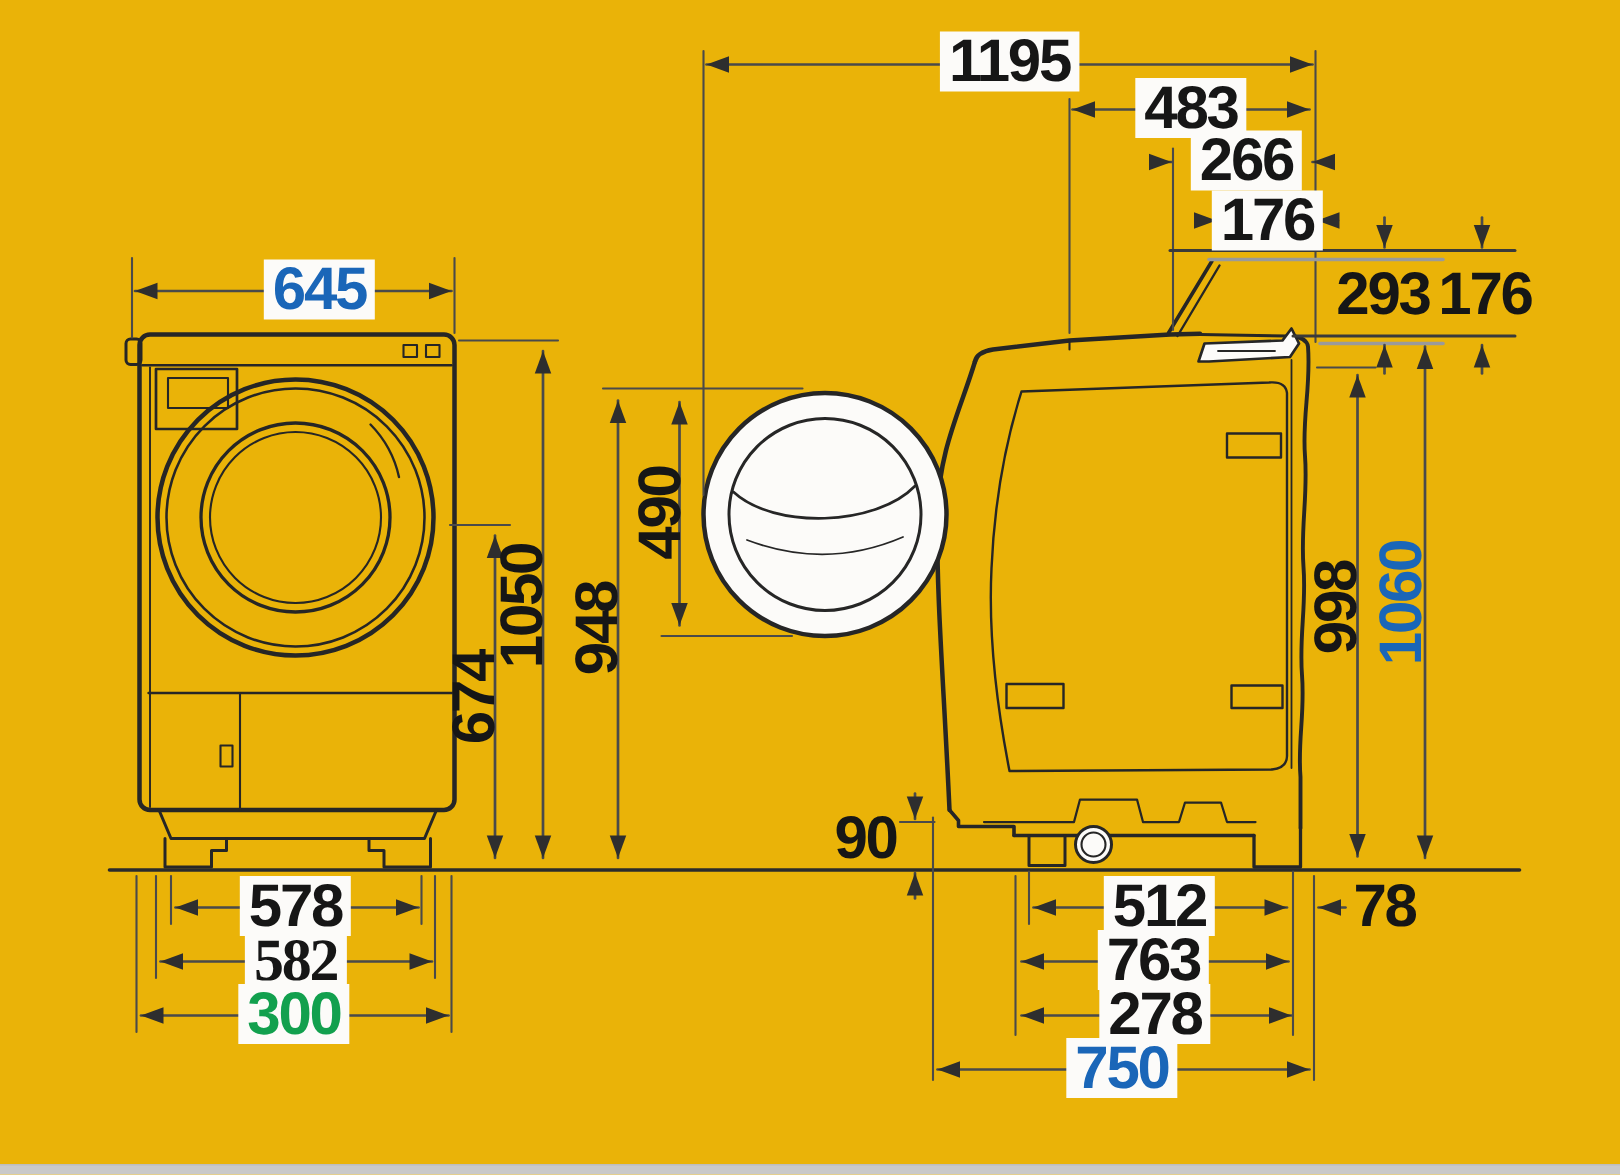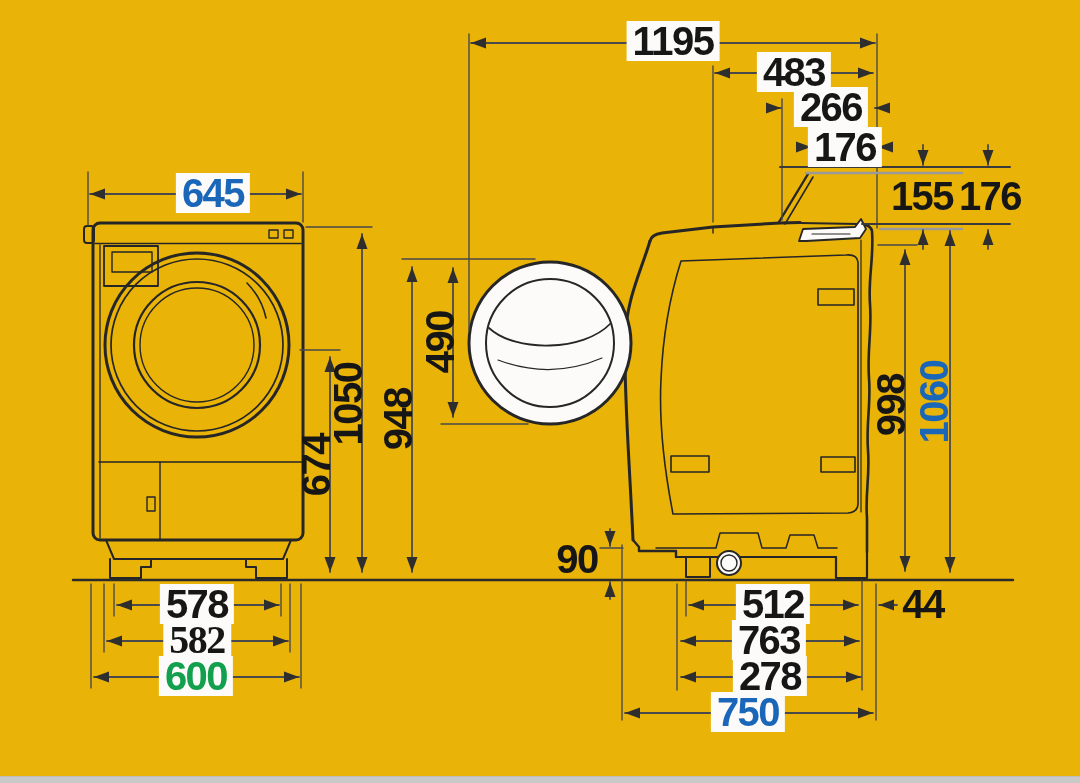--- a/index.html
+++ b/index.html
@@ -160,33 +160,33 @@
       <line x1="610" y1="529" x2="610" y2="546" marker-end="url(#ah)"></line>
       <line x1="610" y1="599" x2="610" y2="582" marker-end="url(#ah)"></line>
       <line x1="897" y1="605" x2="879" y2="605" marker-end="url(#ah)"></line>
     </g>
   </svg>
 
   <div class="dim bg" style="left:673px;top:41px;">1195</div>
   <div class="dim bg" style="left:794px;top:72px;">483</div>
   <div class="dim bg" style="left:831px;top:107px;text-align:center;">266</div>
   <div class="dim bg" style="left:845px;top:147px;">176</div>
-  <div class="dim" style="left:922px;top:196px;">155</div>
+  <div class="dim" style="left:922px;top:196px;">293</div>
   <div class="dim" style="left:990px;top:196px;">176</div>
   <div class="dim bg blue" style="left:213px;top:193px;">645</div>
   <div class="dim rot" style="left:440px;top:342px;">490</div>
   <div class="dim rot" style="left:398px;top:419px;">948</div>
   <div class="dim rot" style="left:348px;top:404px;">1050</div>
   <div class="dim rot" style="left:316px;top:465px;">674</div>
   <div class="dim rot" style="left:891px;top:405px;">998</div>
   <div class="dim rot blue" style="left:934px;top:402px;">1060</div>
   <div class="dim" style="left:577px;top:559px;">90</div>
   <div class="dim bg" style="left:197px;top:604px;">578</div>
   <div class="dim bg" style="left:197px;top:640px;font-family:Liberation Serif, serif;">582</div>
-  <div class="dim bg green" style="left:196px;top:676px;">600</div>
+  <div class="dim bg green" style="left:196px;top:676px;">300</div>
   <div class="dim bg" style="left:773px;top:604px;">512</div>
-  <div class="dim" style="left:923px;top:604px;">44</div>
+  <div class="dim" style="left:923px;top:604px;">78</div>
   <div class="dim bg" style="left:769px;top:640px;">763</div>
   <div class="dim bg" style="left:770px;top:676px;">278</div>
   <div class="dim bg blue" style="left:748px;top:712px;">750</div>
 
   <div id="footer-bar"></div>
 </div>
 
 </body></html>

